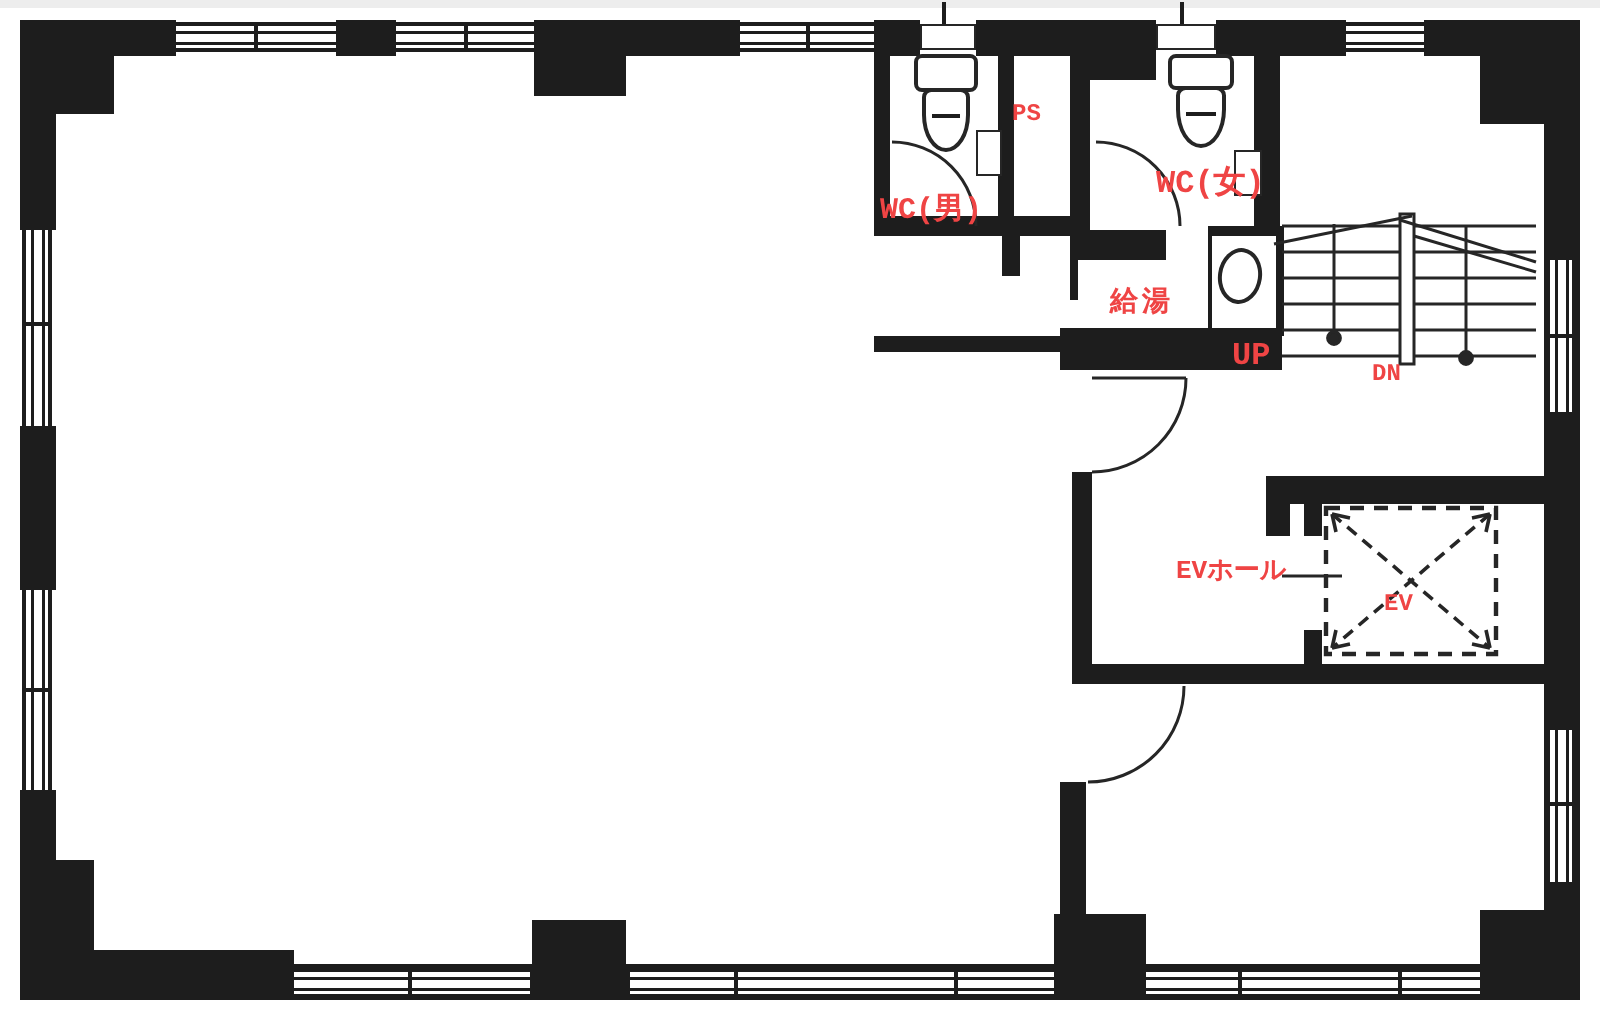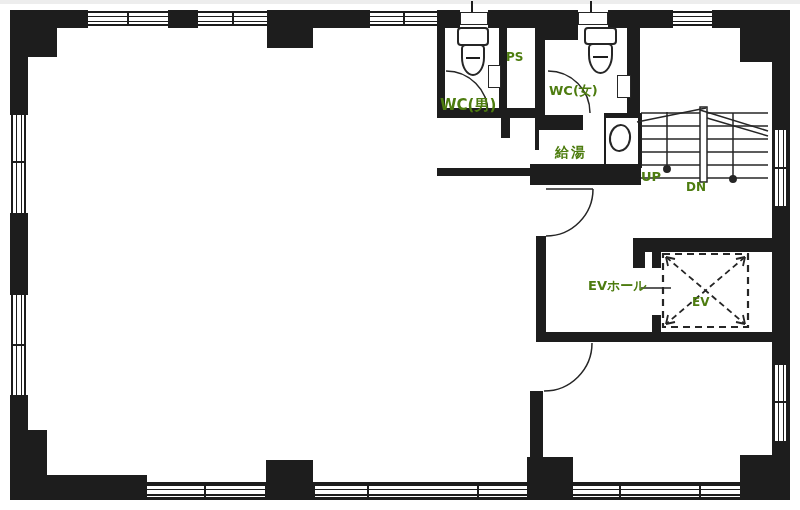--- a/index.html
+++ b/index.html
@@ -5,21 +5,21 @@
   html,body{margin:0;padding:0;background:#fff;}
   #plan{position:relative;width:800px;height:510px;background:#ffffff;overflow:hidden;
         font-family:"DejaVu Sans",sans-serif;}
   .w{position:absolute;background:#1d1d1d;}            
   .hw{position:absolute;box-sizing:border-box;border-top:2px solid #1d1d1d;border-bottom:2px solid #1d1d1d;
       background:linear-gradient(to bottom,#fff 0 2.5px,#1d1d1d 2.5px 4px,#fff 4px 8px,#1d1d1d 8px 9.5px,#fff 9.5px 100%);}
   .vw{position:absolute;box-sizing:border-box;border-left:2px solid #1d1d1d;border-right:2px solid #1d1d1d;
       background:linear-gradient(to right,#fff 0 2.5px,#1d1d1d 2.5px 4px,#fff 4px 8px,#1d1d1d 8px 9.5px,#fff 9.5px 100%);}
   .tick{position:absolute;background:#1d1d1d;}
   .box{position:absolute;box-sizing:border-box;border:2px solid #262626;background:#fff;}
-  .txt{position:absolute;color:#4d7c0f;white-space:nowrap;line-height:1;}
+  .txt{position:absolute;color:#ef4444;white-space:nowrap;line-height:1;font-family:Liberation Mono, monospace;}
   svg{position:absolute;left:0;top:0;}
   .smear{position:absolute;background:#ededed;}
 </style>
 </head>
 <body>
 
 <div id="plan">
 
   <div class="smear" style="left:0;top:0;width:800px;height:4px"></div>
 
@@ -165,20 +165,20 @@
         <path d="M666,324 L675,322 M666,324 L668,315" fill="none"></path>
         <path d="M745,324 L736,322 M745,324 L743,315" fill="none"></path>
       </g>
     </g>
 
     <line x1="641" y1="288" x2="671" y2="288" stroke="#262626" stroke-width="1.5"></line>
   </svg>
 
   <div class="txt" style="left:440px;top:98px;font-size:15px;font-weight:600">WC(男)</div>
   <div class="txt" style="left:506px;top:51px;font-size:12px;font-weight:600">PS</div>
-  <div class="txt" style="left:549px;top:84px;font-size:13px;font-weight:600">WC(女)</div>
+  <div class="txt" style="left:578px;top:84px;font-size:16px;font-weight:600">WC(女)</div>
   <div class="txt" style="left:555px;top:145px;font-size:14px;font-weight:600;letter-spacing:2px">給湯</div>
-  <div class="txt" style="left:641px;top:170px;font-size:13px;font-weight:600">UP</div>
+  <div class="txt" style="left:616px;top:170px;font-size:16px;font-weight:600">UP</div>
   <div class="txt" style="left:686px;top:181px;font-size:12px;font-weight:600">DN</div>
   <div class="txt" style="left:588px;top:279px;font-size:13px;font-weight:600">EVホール</div>
   <div class="txt" style="left:692px;top:296px;font-size:12px;font-weight:600">EV</div>
 
 </div>
 
 </body></html>

